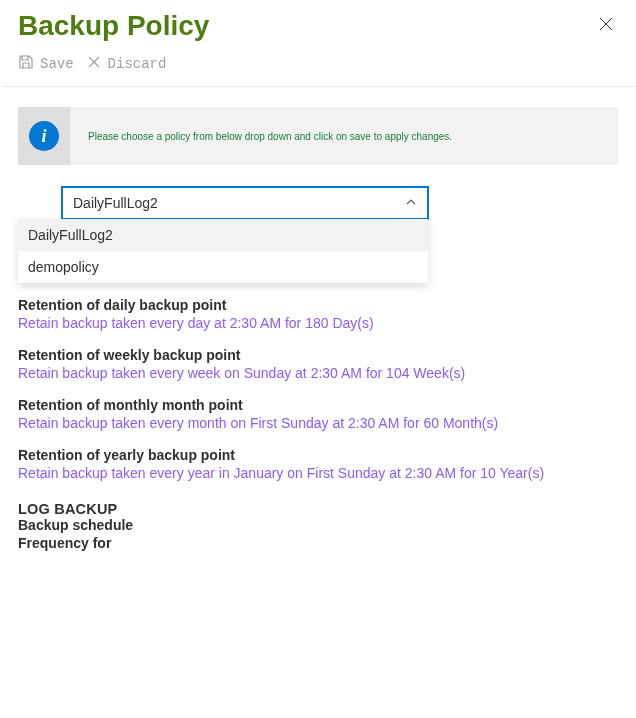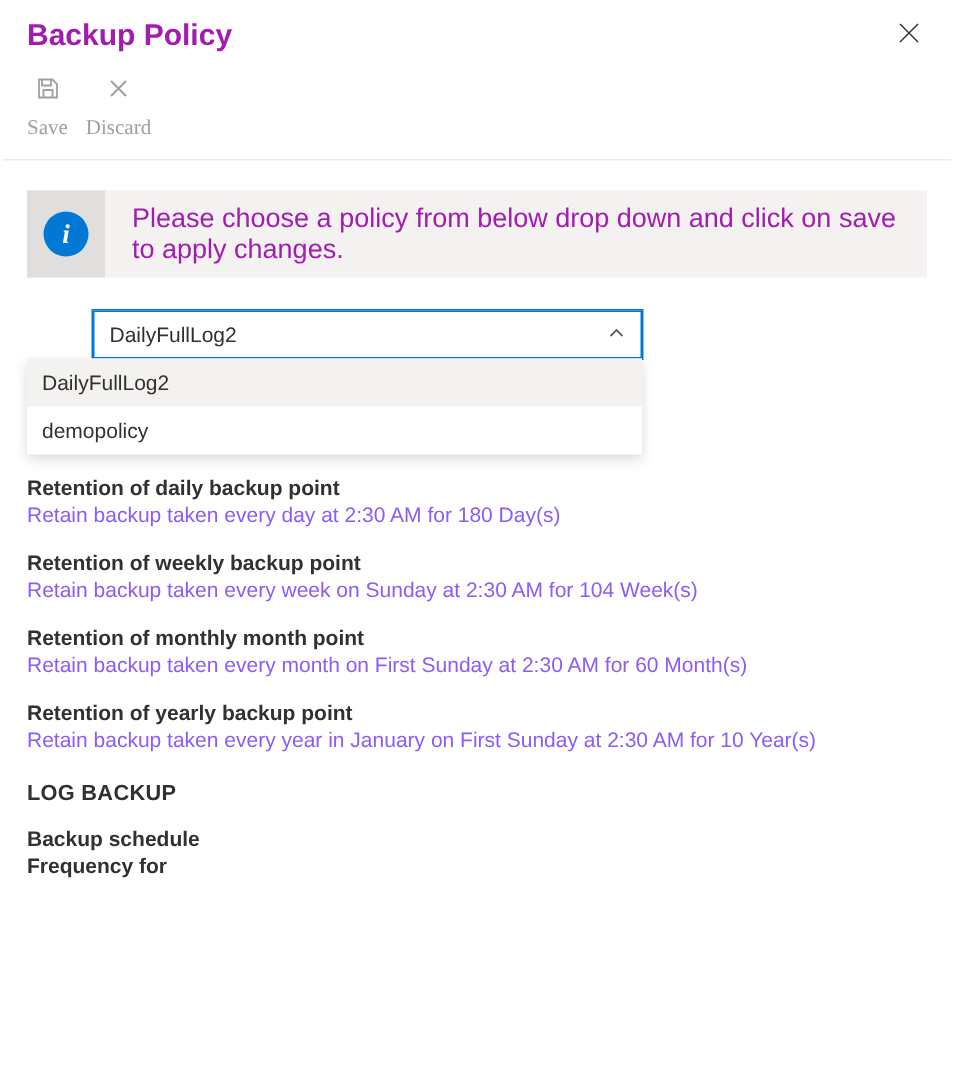--- a/index.html
+++ b/index.html
@@ -11,23 +11,23 @@
       color: #323130;
       position: relative;
     }
     .header {
       display: flex;
       align-items: center;
       justify-content: space-between;
       padding: 10px 18px 0 18px;
     }
     .header-title {
-      font-size: 20px;
+      font-size: 28px;
       font-weight: 600;
-      color: #a21caf;
+      color: #4d7c0f;
     }
     .close-btn {
       cursor: pointer;
       font-size: 18px;
       color: #323130;
       background: none;
       border: none;
       padding: 4px;
     }
     .toolbar {
@@ -38,22 +38,21 @@
     }
     .toolbar-btn {
       display: flex;
       align-items: center;
       gap: 6px;
       color: #a19f9d;
       font-size: 14px;
       cursor: pointer;
       background: none;
       border: none;
-      font-family: Liberation Serif, serif;
-      flex-direction: column;
+      font-family: Liberation Mono, monospace;
     }
     .toolbar-btn svg { width: 16px; height: 16px; }
     .divider {
       border-bottom: 1px solid #edebe9;
       margin: 0 2px;
     }
     .content { padding: 20px 18px; }
     .info-bar {
       background: #f3f2f1;
       display: flex;
@@ -78,22 +77,22 @@
       align-items: center;
       justify-content: center;
       color: #fff;
       font-family: Georgia, serif;
       font-style: italic;
       font-weight: bold;
       font-size: 18px;
     }
     .info-text {
       padding: 0 18px;
-      font-size: 18px;
-      color: #a21caf;
+      font-size: 10px;
+      color: #15803d;
     }
     .dropdown-wrap {
       position: relative;
       width: 410px;
       margin-bottom: 28px;
       padding-left: 44px;
     }
     .dropdown-select {
       width: 100%;
       height: 32px;
@@ -130,21 +129,20 @@
     }
     .section-text {
       font-size: 14px;
       margin-bottom: 16px;
       color: #8b5cf6;
     }
     .subsection-head {
       font-weight: 600;
       font-size: 14.5px;
       margin-top: 20px;
-      margin-bottom: 14px;
       letter-spacing: 0.2px;
     }
   </style>
 </head>
 <body>
 
 <div class="header">
   <div class="header-title">Backup Policy</div>
   <button class="close-btn">
     <span>

